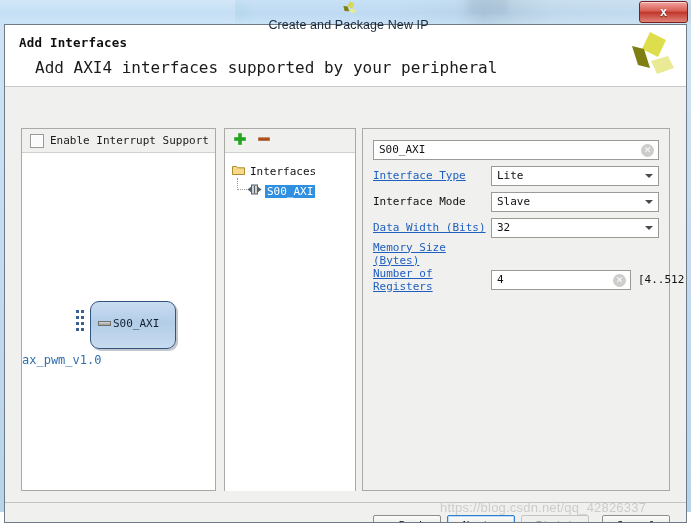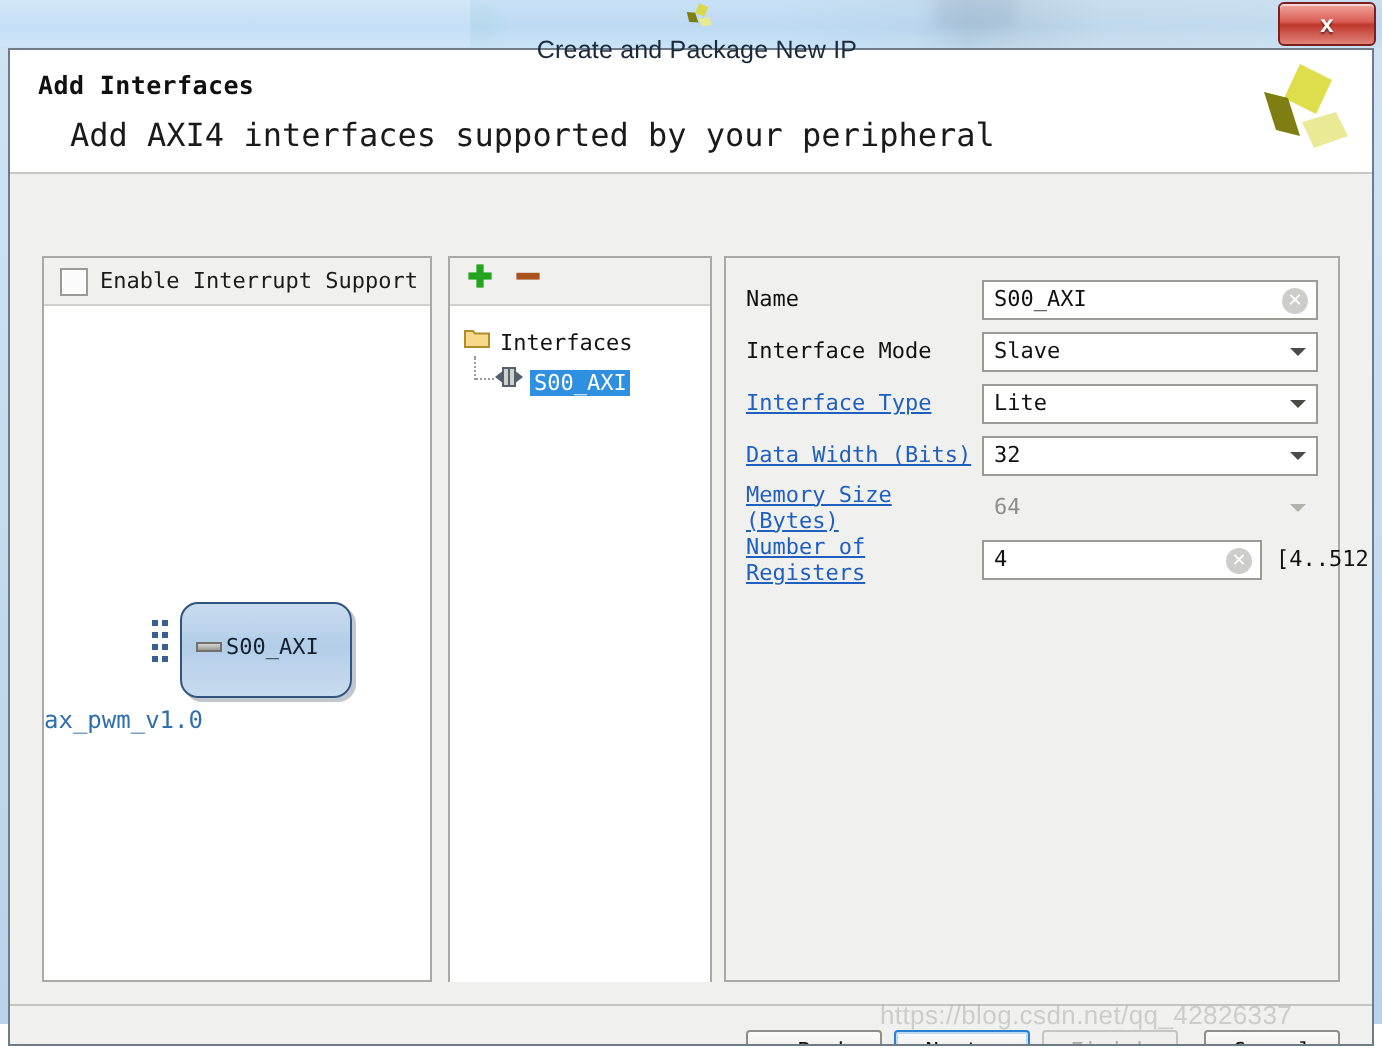--- a/index.html
+++ b/index.html
@@ -324,53 +324,48 @@
               </svg>
             </span>
             <span class="tree-text sel">S00_AXI</span>
           </div>
         </div>
       </div>
 
       <div class="panel" id="panel-right">
         <div class="form" id="form-rows">
               <div class="frow">
-                <div class="flabel">Name</div>
                 <div class="fctl">
                   <span>S00_AXI</span>
                   <span class="clear-ic">✕</span>
+                </div>
+              </div>
+              <div class="frow">
+                <div class="flabel link">Interface Type</div>
+                <div class="fctl select">
+                  <span>Lite</span>
+                  <span class="caret"></span>
                 </div>
               </div>
               <div class="frow">
                 <div class="flabel">Interface Mode</div>
                 <div class="fctl select">
                   <span>Slave</span>
                   <span class="caret"></span>
                 </div>
               </div>
               <div class="frow">
-                <div class="flabel link">Interface Type</div>
-                <div class="fctl select">
-                  <span>Lite</span>
-                  <span class="caret"></span>
-                </div>
-              </div>
-              <div class="frow">
                 <div class="flabel link">Data Width (Bits)</div>
                 <div class="fctl select">
                   <span>32</span>
                   <span class="caret"></span>
                 </div>
               </div>
               <div class="frow">
                 <div class="flabel link">Memory Size (Bytes)</div>
-                <div class="fctl select disabled">
-                  <span>64</span>
-                  <span class="caret dim"></span>
-                </div>
               </div>
               <div class="frow">
                 <div class="flabel link">Number of Registers</div>
                 <div class="fctl narrow">
                   <span>4</span>
                   <span class="clear-ic">✕</span>
                 </div>
                 <div class="range">[4..512]</div>
               </div>
             </div>

